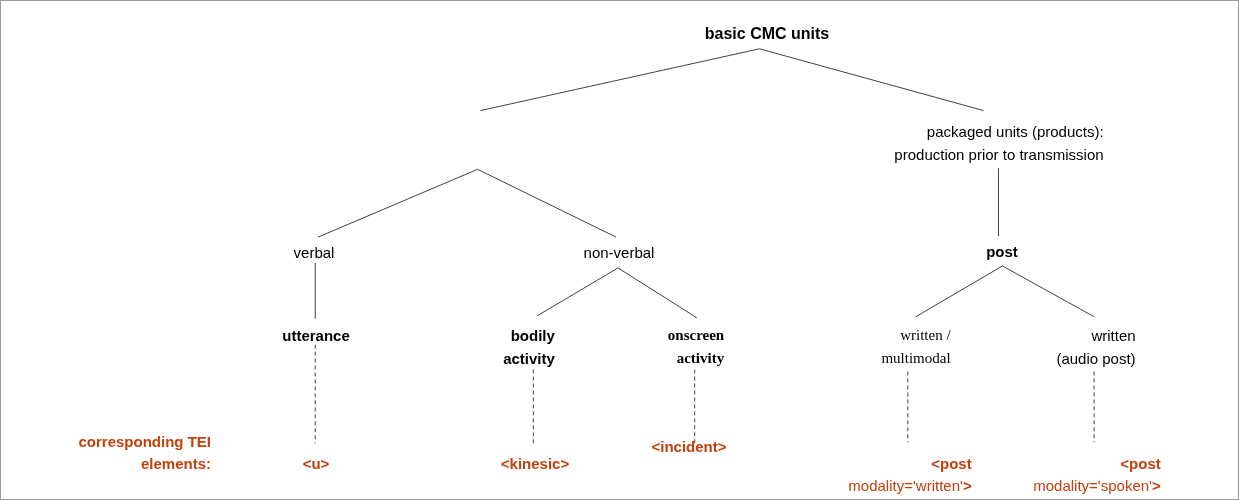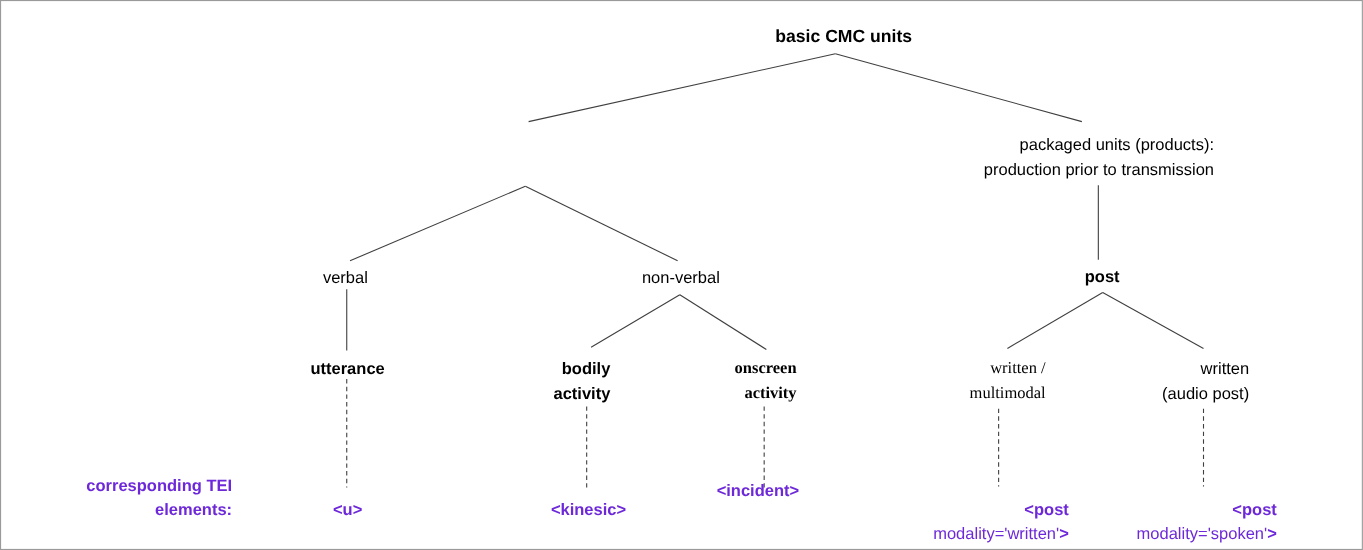--- a/index.html
+++ b/index.html
@@ -17,21 +17,21 @@
   .node{
     position:absolute;
     transform:translateX(-50%);
     text-align:right;
     font-size:15px;
     line-height:23px;
     white-space:nowrap;
   }
   .bold{font-weight:bold;}
   .it{}
-  .blue{color:#6d28d9;}
+  .blue{color:#c2410c;}
   .title{font-size:16px;font-weight:bold;}
   .tei-label{font-weight:bold;font-size:15px;line-height:22px;}
   .tei-caption{
     position:absolute;
     right:1027px;top:430px;
     transform:none;
     text-align:right;
     font-weight:bold;
     font-size:15px;
     line-height:22px;

